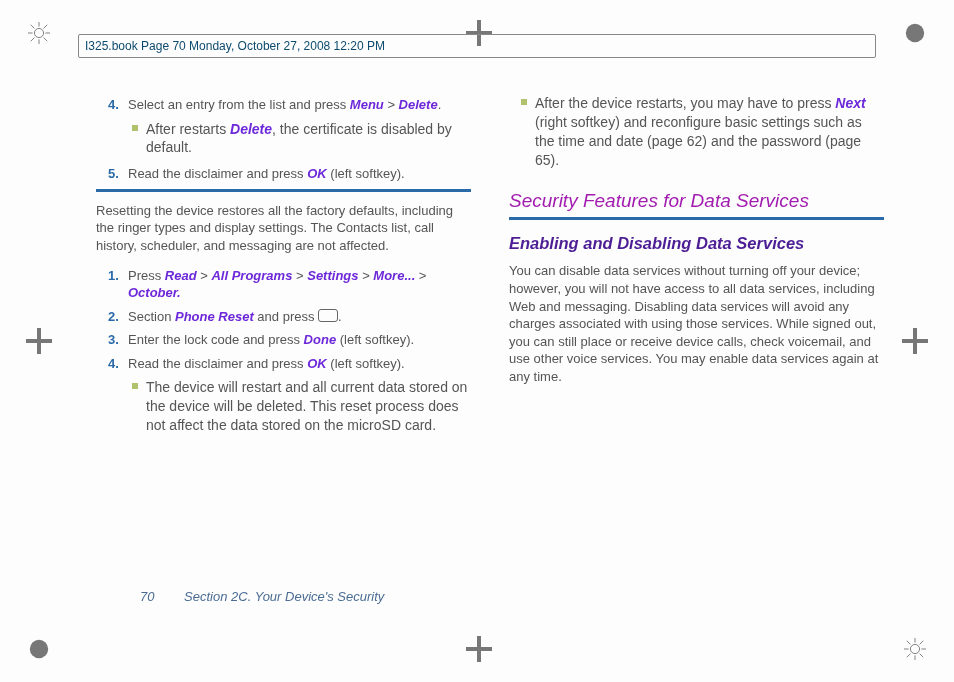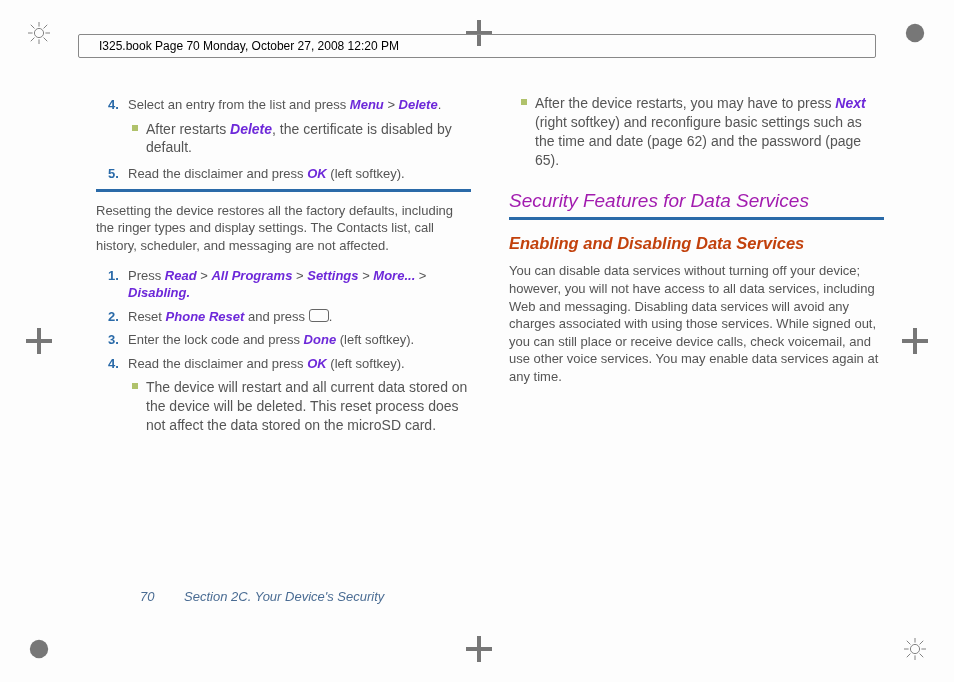--- a/index.html
+++ b/index.html
@@ -31,24 +31,24 @@
   
   .header-line {
     position: absolute;
     top: 34px;
     left: 78px;
     right: 78px;
     height: 24px;
     border: 1px solid #888;
     border-radius: 2px;
     font-size: 12px;
-    color: #000000;
+    color: #0c4a6e;
     display: flex;
     align-items: center;
-    padding: 0 20px;
+    padding: 0 6px;
     box-sizing: border-box;
   }
 
   .content {
     position: absolute;
     top: 90px;
     left: 96px;
     right: 70px;
     bottom: 70px;
     display: flex;
@@ -77,21 +77,21 @@
     color: #a21caf;
     margin: 18px 0 4px 0;
   }
   .h1.small { font-size: 19px; }
   .h1-rule { height: 3px; background: #2a6aa8; margin-bottom: 10px; }
 
   .h2 {
     font-size: 16.5px;
     font-style: italic;
     font-weight: bold;
-    color: #c2410c;
+    color: #4c1d95;
     margin: 12px 0 8px 0;
   }
 
   .para { margin: 6px 0 12px 0; }
 
   .keybox {
     display: inline-block;
     width: 18px; height: 11px;
     border: 1.2px solid #666;
     border-radius: 3px;
@@ -194,28 +194,28 @@
       </div>
     </div>
 
     <div class="h1-rule"></div>
 
     <div class="para">Resetting the device restores all the factory defaults, including the ringer types and display settings. The Contacts list, call history, scheduler, and messaging are not affected.</div>
 
     <div class="step">
       <div class="step-num">1.</div>
       <div class="step-body">
-        <span>Press </span><span class="bi">Read</span><span> &gt; </span><span class="bi">All Programs</span><span> &gt; </span><span class="bi">Settings</span><span> &gt; </span><span class="bi">More...</span><span> &gt; </span><span class="bi">Disabling.</span>
+        <span>Press </span><span class="bi">Read</span><span> &gt; </span><span class="bi">All Programs</span><span> &gt; </span><span class="bi">Settings</span><span> &gt; </span><span class="bi">More...</span><span> &gt; </span><span class="bi">October.</span>
       </div>
     </div>
 
     <div class="step">
       <div class="step-num">2.</div>
       <div class="step-body">
-        <span> Reset </span><span class="bi">Phone Reset</span><span> and press </span><span class="keybox"></span><span>.</span>
+        <span> Section </span><span class="bi">Phone Reset</span><span> and press </span><span class="keybox"></span><span>.</span>
       </div>
     </div>
 
     <div class="step">
       <div class="step-num">3.</div>
       <div class="step-body">
         <span>Enter the lock code and press </span><span class="bi">Done</span><span> (left softkey).</span>
       </div>
     </div>
 

